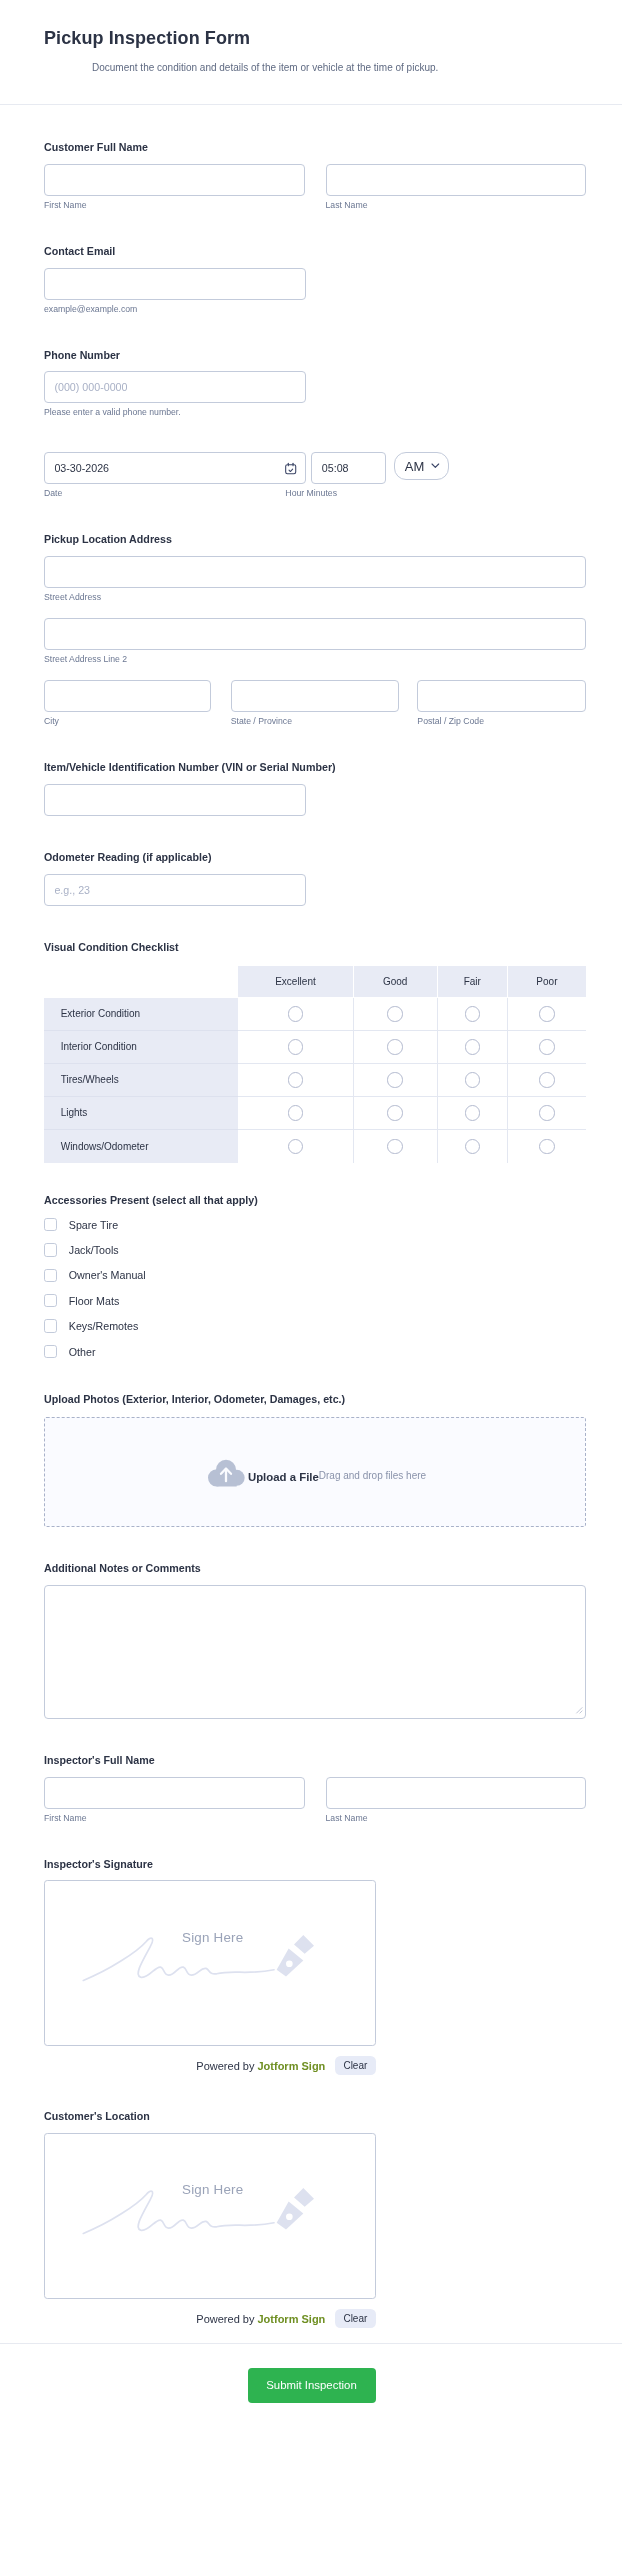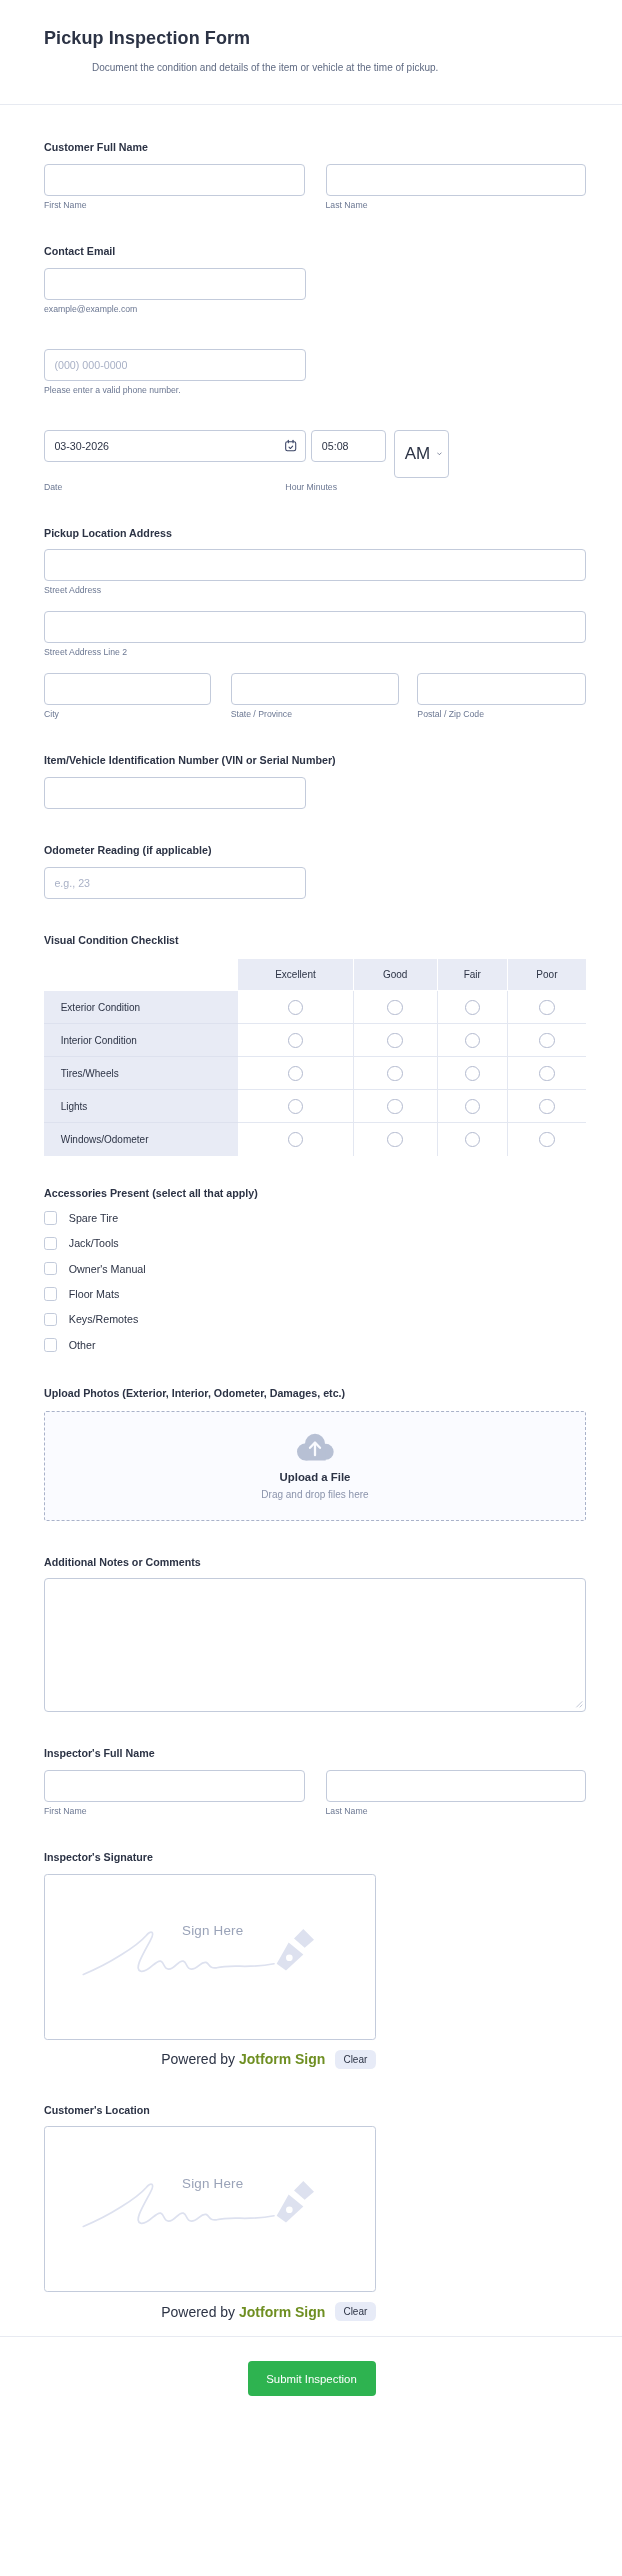--- a/index.html
+++ b/index.html
@@ -34,24 +34,24 @@
   .two-col { display:flex; gap:21px; }
   .two-col .col { flex:1; }
 
   
   .date-row { display:flex; align-items:flex-start; }
   .date-wrap { position:relative; width:262px; }
   .date-wrap .inp { padding-right:31px; }
   .cal-icon { position:absolute; right:8.7px; top:9.4px; width:13.4px; height:13.4px; pointer-events:none; }
   .time-wrap { margin-left:5.4px; width:75px; }
   .ampm {
-    margin-left:8px; width:55px; height:48px;
-    border:0.7px solid #c3cbdb; border-radius:4px; background:#fff;
+    margin-left:8px; width:55px; height:28px;
+    border:0.7px solid #c3cbdb; border-radius:12px; background:#fff;
     display:flex; align-items:center; padding:0 6.7px 0 9.4px;
-    font-size:17px; color:#2c3345; cursor:pointer;
+    font-size:13px; color:#2c3345; cursor:pointer;
   }
   .ampm .chev { margin-left:6.7px; }
   .date-subs { display:flex; }
   .date-subs .s2 { margin-left:223px; }
 
   
   .triple { display:flex; }
   .triple .c1 { width:167px; }
   .triple .c2 { width:169px; margin-left:20px; }
   .triple .c3 { width:169px; margin-left:18px; }
@@ -87,21 +87,21 @@
   .checkbox {
     width:13.4px; height:13.4px; border:0.7px solid #c3cbdb; border-radius:2.7px;
     background:#fff; cursor:pointer; flex:0 0 auto;
   }
   .opt .opt-label { margin-left:11.4px; font-size:10.7px; color:#2c3345; }
 
   
   .dropzone {
     margin-top:12px; width:542px; height:110px;
     border:0.7px dashed #a9b2c9; border-radius:2.7px; background:#fafbff;
-    display:flex; flex-direction:column; align-items:center; justify-content:center;
+    display:flex; flex-direction:row; align-items:center; justify-content:center;
     cursor:pointer;
   }
   .dz-title { font-size:11.4px; font-weight:700; color:#2c3345; margin-top:8.7px; }
   .dz-hint { font-size:10px; color:#8a93ab; margin-top:6px; }
 
   
   .ta-wrap { position:relative; width:542px; }
   textarea.notes {
     width:542px; height:134px; resize:none;
     border:0.7px solid #c3cbdb; border-radius:4px;
@@ -118,21 +118,21 @@
   .sig-art { position:absolute; left:50%; top:50%; transform:translate(-50%,-54%); width:268px; height:64px; }
   .sig-text {
     position:absolute; left:106px; top:1.3px;
     font-size:13.4px; color:#9aa3b8; letter-spacing:0.2px;
   }
   .sig-svg { position:absolute; left:0; top:0; }
   .sig-footer {
     width:332px; margin-top:10px;
     display:flex; justify-content:flex-end; align-items:center;
   }
-  .powered { font-size:14px; color:#2c3345; }
+  .powered { font-size:11px; color:#2c3345; }
   .powered b { color:#6f8f22; }
   .clear-btn {
     margin-left:9.4px; background:#e7ebf7; color:#2c3345;
     border:none; border-radius:5.4px; padding:4px 8.7px; font-size:10px;
     font-family:"Liberation Sans", sans-serif; cursor:pointer;
   }
 
   
   .footer-divider { border:none; border-top:0.7px solid #e7eaf1; margin:14.7px 0 0 0; width:623px; margin-left:-44px; }
   .footer { padding:24px 0 40px 0; text-align:center; margin-left:-44px; width:623px; }
@@ -168,20 +168,21 @@
       </div>
     </div>
 
     <div class="q">
       <div class="q-label">Contact Email</div>
       <input class="inp half" type="text" style="">
       <div class="sub">example@example.com</div>
     </div>
 
     <div class="q">
+      <div class="q-label">Phone Number</div>
       <input class="inp half" type="text" placeholder="(000) 000-0000" style="">
       <div class="sub">Please enter a valid phone number.</div>
     </div>
 
     <div class="q">
       <div class="date-row">
         <div class="date-wrap">
           <input class="inp" type="text" value="03-30-2026" style="">
           <svg class="cal-icon" viewBox="0 0 20 20" fill="none" stroke="#3b4566" stroke-width="1.6" stroke-linecap="round" stroke-linejoin="round">
             <rect x="2.5" y="4" width="15" height="13.5" rx="2.5"></rect>

